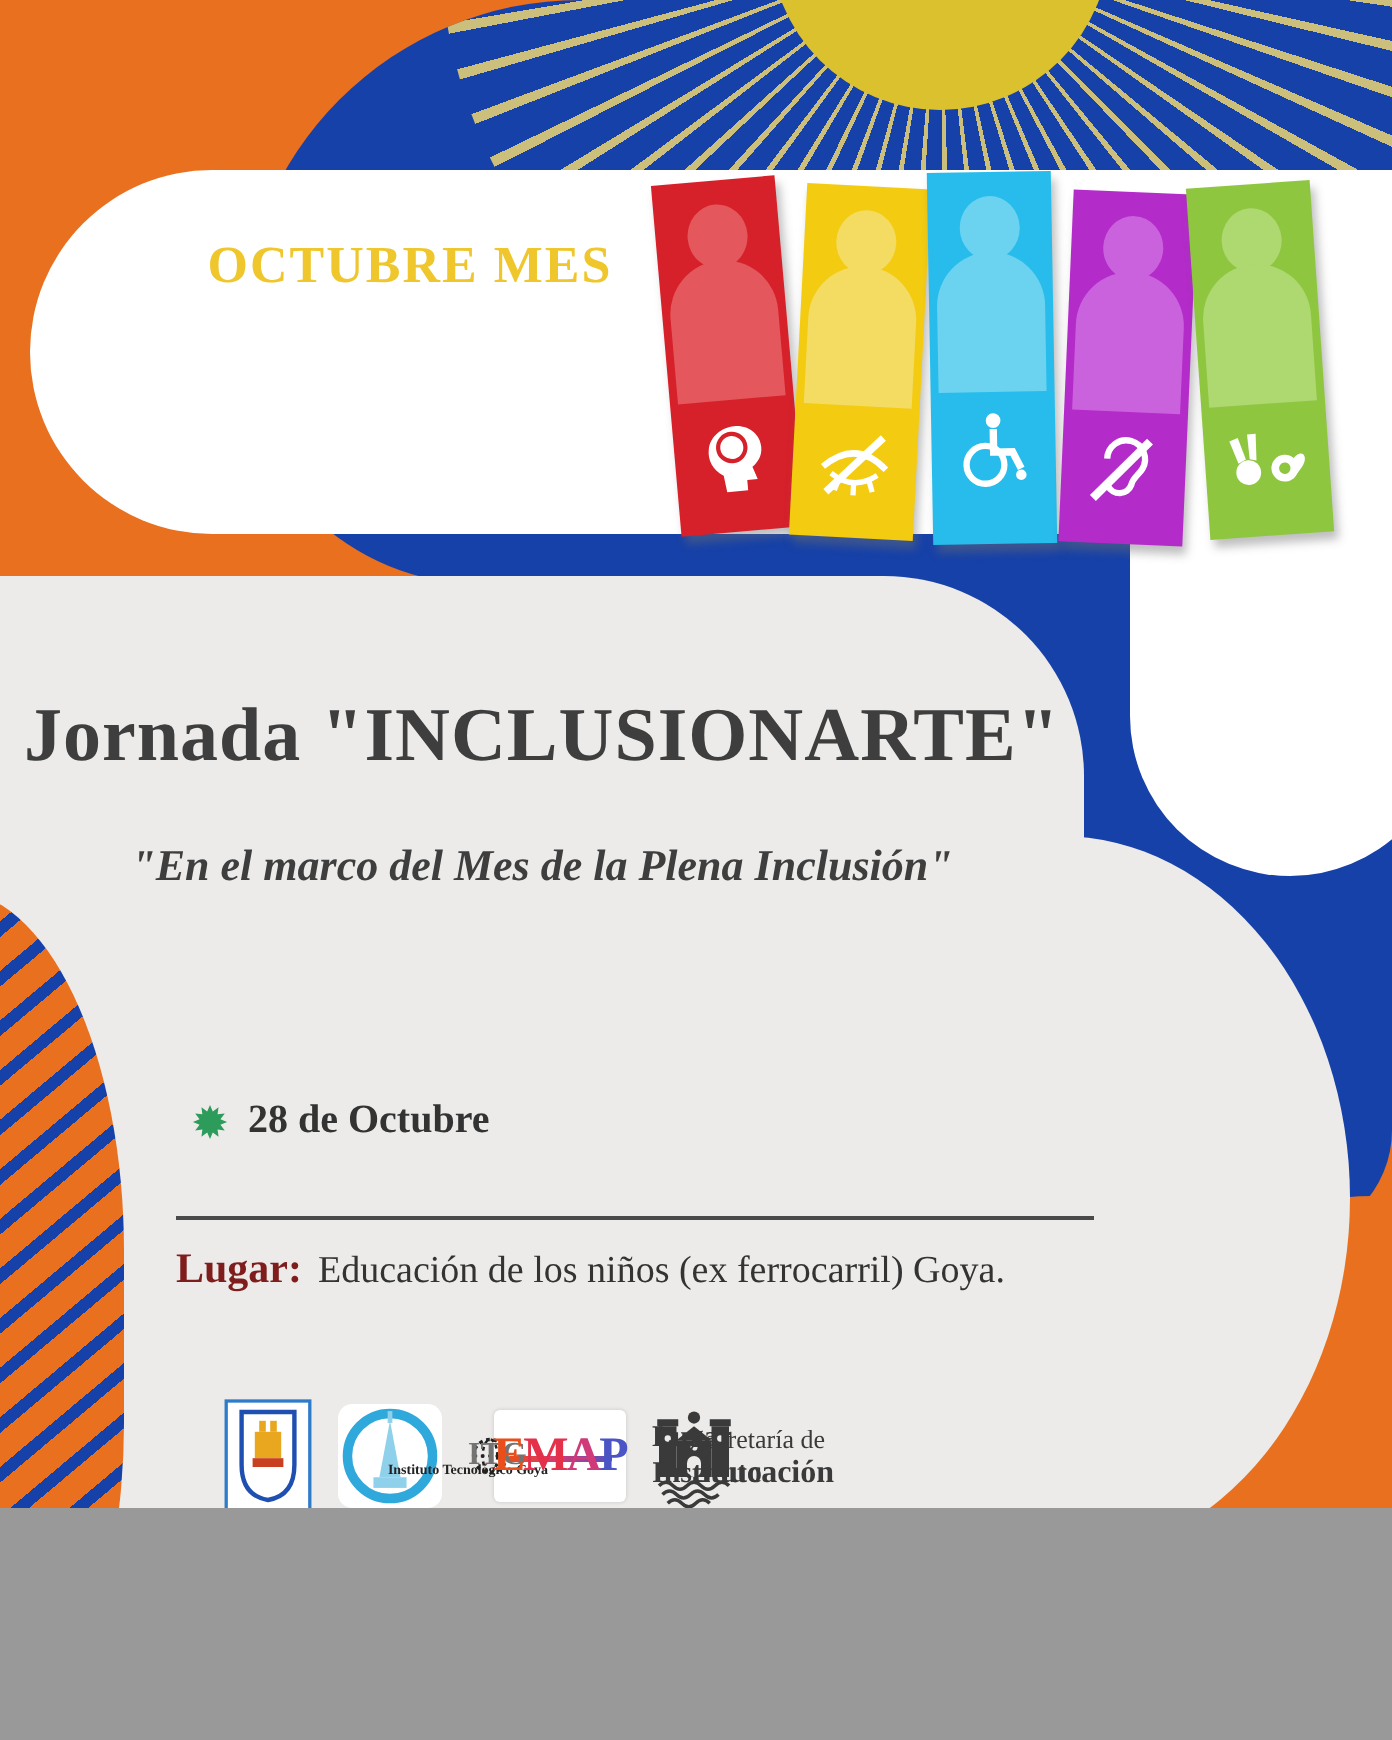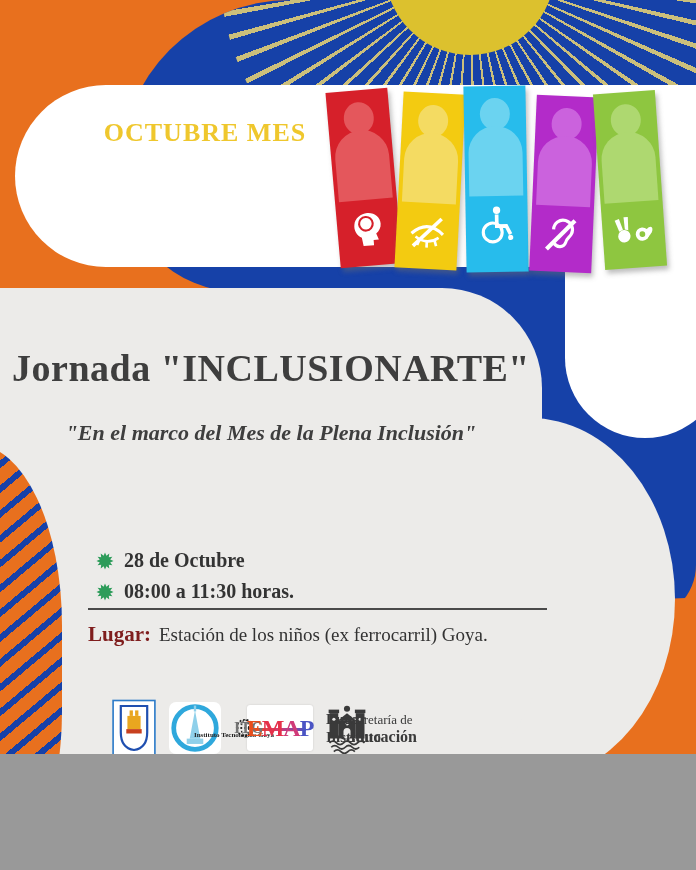--- a/index.html
+++ b/index.html
@@ -202,33 +202,27 @@
     <div class="card-title">Jornada "INCLUSIONARTE"</div>
     <div class="card-subtitle">"En el marco del Mes de la Plena Inclusión"</div>
 
     <div class="info">
       <div class="info-row">
         <svg width="18" height="18" viewBox="0 0 20 20">
           <polygon fill="#2D9C5A" points="19.5,10 15.8,11.55 18.2,14.75 14.2,14.2 14.75,18.2 11.55,15.8 10,19.5 8.45,15.8 5.25,18.2 5.76,14.2 1.77,14.75 4.2,11.55 0.5,10 4.2,8.45 1.77,5.25 5.76,5.76 5.25,1.77 8.45,4.2 10,0.5 11.55,4.2 14.75,1.77 14.2,5.76 18.2,5.25 15.8,8.45"></polygon>
         </svg>
         <span>28 de Octubre</span>
       </div>
-      <div class="info-row">
-        <svg width="18" height="18" viewBox="0 0 20 20">
-          <polygon fill="#2D9C5A" points="19.5,10 15.8,11.55 18.2,14.75 14.2,14.2 14.75,18.2 11.55,15.8 10,19.5 8.45,15.8 5.25,18.2 5.76,14.2 1.77,14.75 4.2,11.55 0.5,10 4.2,8.45 1.77,5.25 5.76,5.76 5.25,1.77 8.45,4.2 10,0.5 11.55,4.2 14.75,1.77 14.2,5.76 18.2,5.25 15.8,8.45"></polygon>
-        </svg>
-        <span>08:00 a 11:30 horas.</span>
-      </div>
     </div>
 
     <div class="divider"></div>
 
     <div class="place">
       <b>Lugar:</b>
-      <span>Estación de los niños (ex ferrocarril) Goya.</span>
+      <span>Educación de los niños (ex ferrocarril) Goya.</span>
     </div>
 
     <div class="logos">
       <svg width="44" height="58" viewBox="0 0 40 52">
         <rect x="1" y="1" width="38" height="50" fill="#fff" stroke="#2E7CC9" stroke-width="1.5"></rect>
         <path d="M8 6 h24 v24 q0 14 -12 16 q-12 -2 -12 -16 z" fill="#fff" stroke="#1F4FB0" stroke-width="2"></path>
         <rect x="14" y="15" width="12" height="12" fill="#E9A61F"></rect>
         <rect x="13" y="27" width="14" height="4" fill="#C8401F"></rect>
         <rect x="16" y="10" width="3" height="5" fill="#E9A61F"></rect>
         <rect x="21" y="10" width="3" height="5" fill="#E9A61F"></rect>

